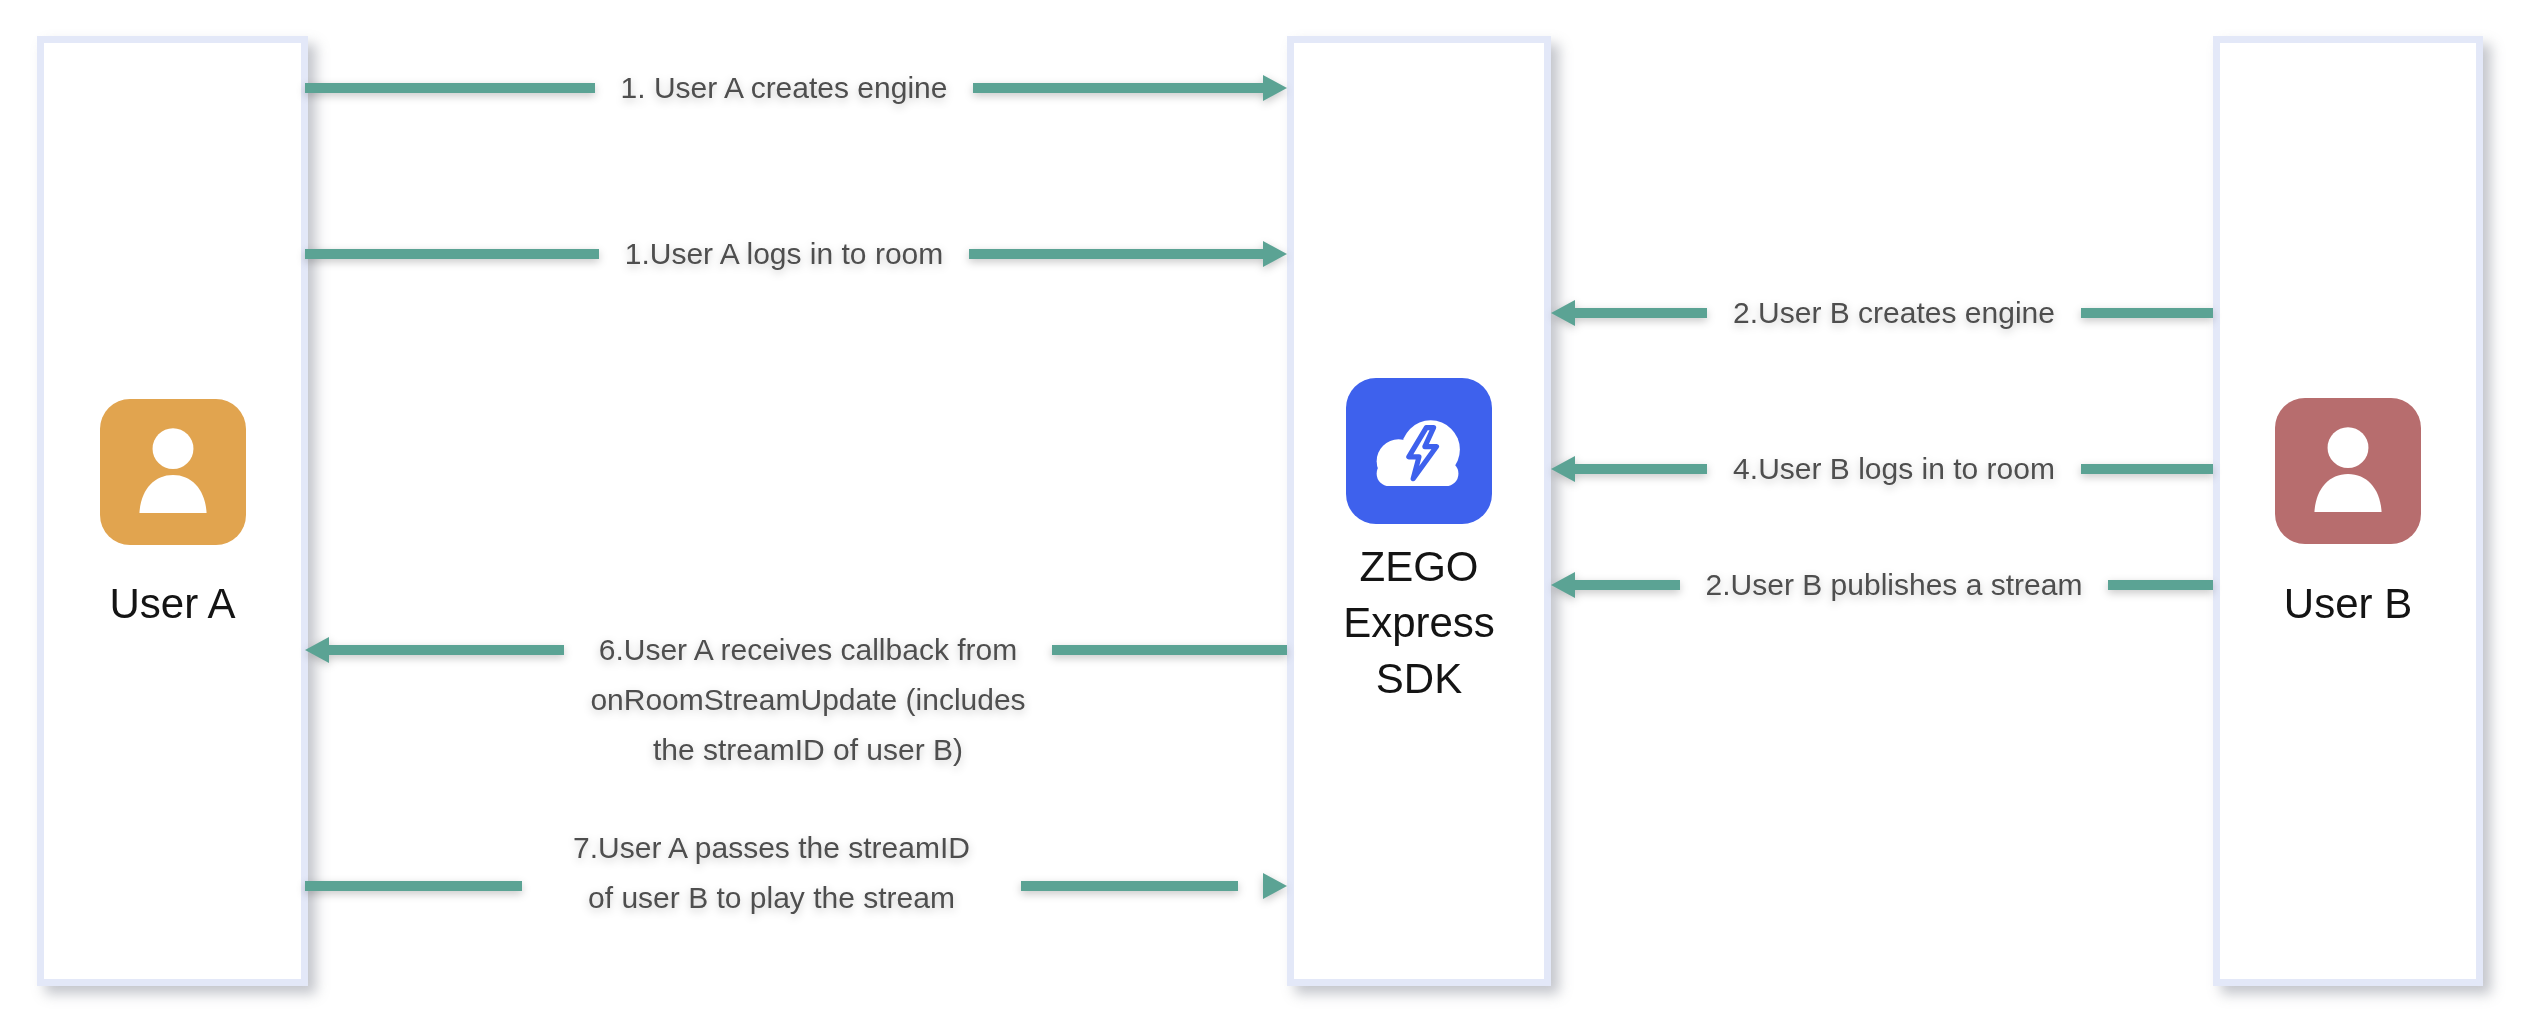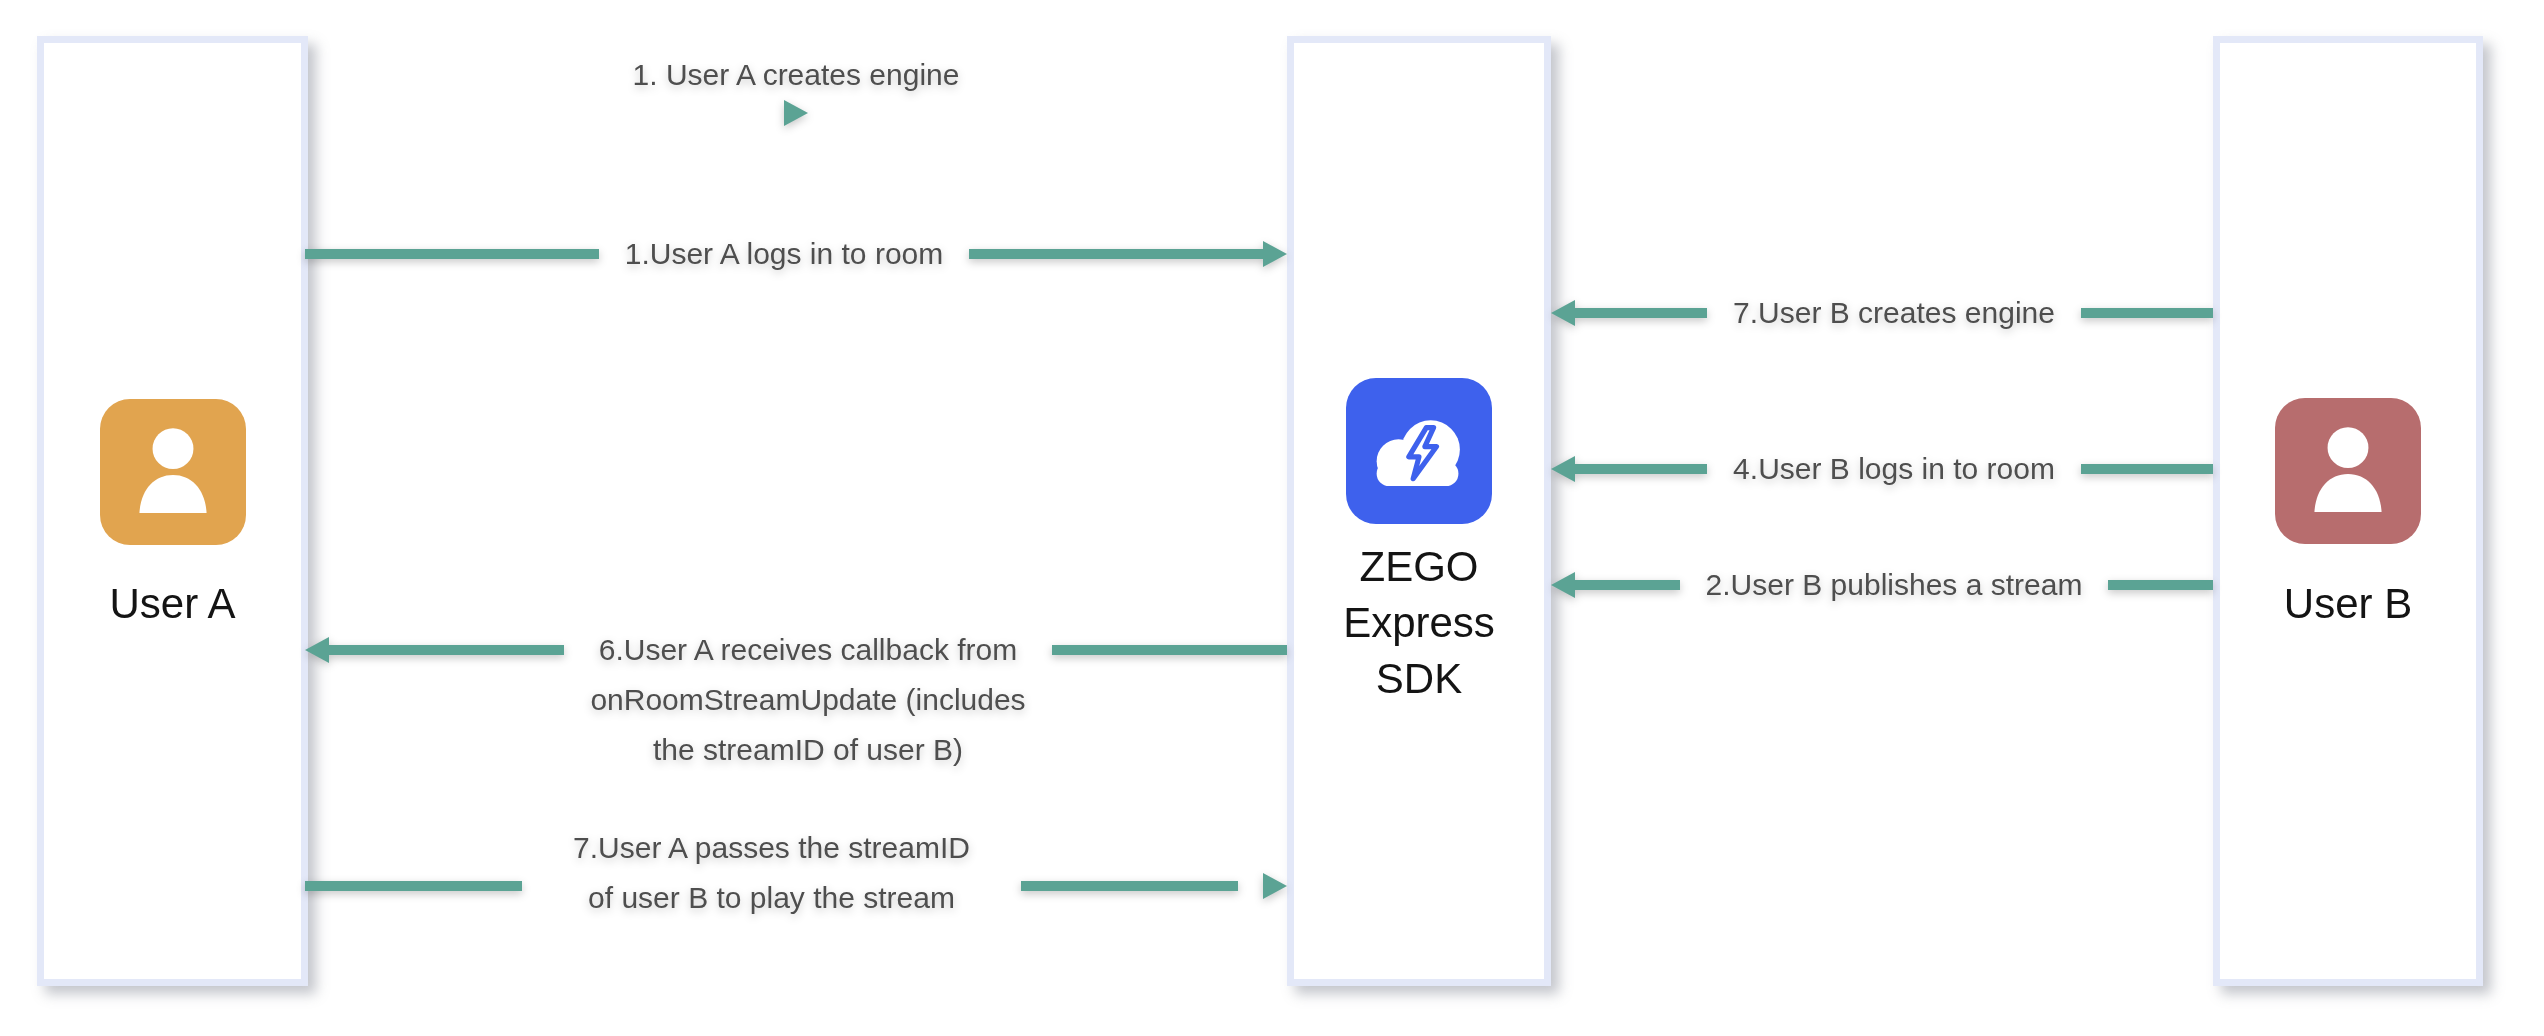--- a/index.html
+++ b/index.html
@@ -75,21 +75,21 @@
     line-height:50px;
     white-space:pre-line;
     text-align:center;
   }
 
   
   .row-1,.row-2,.row-6,.row-7{left:305px;width:982px;}
   
   .row-3,.row-4,.row-5{left:1551px;width:662px;}
 
-  .row-1{top:50px; height:50px;flex-direction:column;}
+  .row-1{top:63px; height:50px;}
   .row-2{top:229px;height:50px;}
   .row-3{top:288px;height:50px;}
   .row-4{top:444px;height:50px;}
   .row-5{top:560px;height:50px;}
 
   
   .row-6{top:625px;height:150px;align-items:flex-start;}
   .row-6 .aline{margin-top:20px;}
   .row-6 .ahead{margin-top:12px;}
 
@@ -148,21 +148,21 @@
   <div class="arrow-row row-2">
     <div class="aline"></div>
     <div class="alabel">1.User A logs in to room</div>
     <div class="aline"></div>
     <div class="ahead right"></div>
   </div>
 
   <div class="arrow-row row-3">
     <div class="ahead left"></div>
     <div class="aline"></div>
-    <div class="alabel">7.User B creates engine</div>
+    <div class="alabel">2.User B creates engine</div>
     <div class="aline"></div>
   </div>
 
   <div class="arrow-row row-4">
     <div class="ahead left"></div>
     <div class="aline"></div>
     <div class="alabel">4.User B logs in to room</div>
     <div class="aline"></div>
   </div>
 

